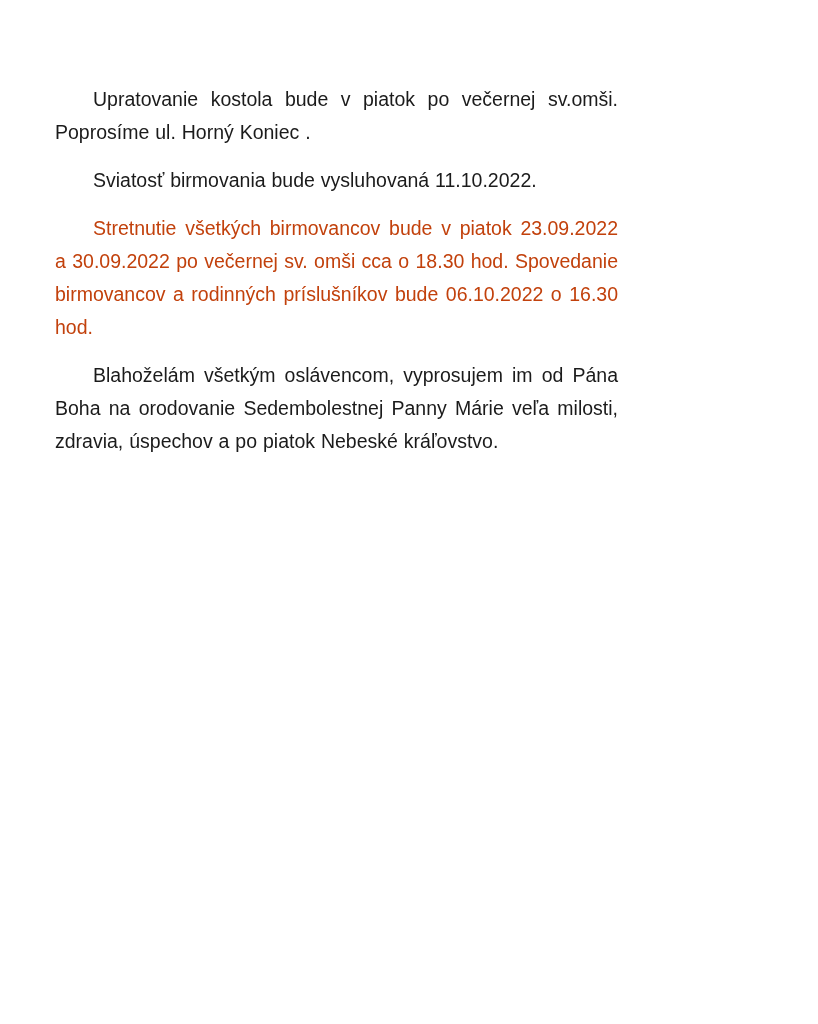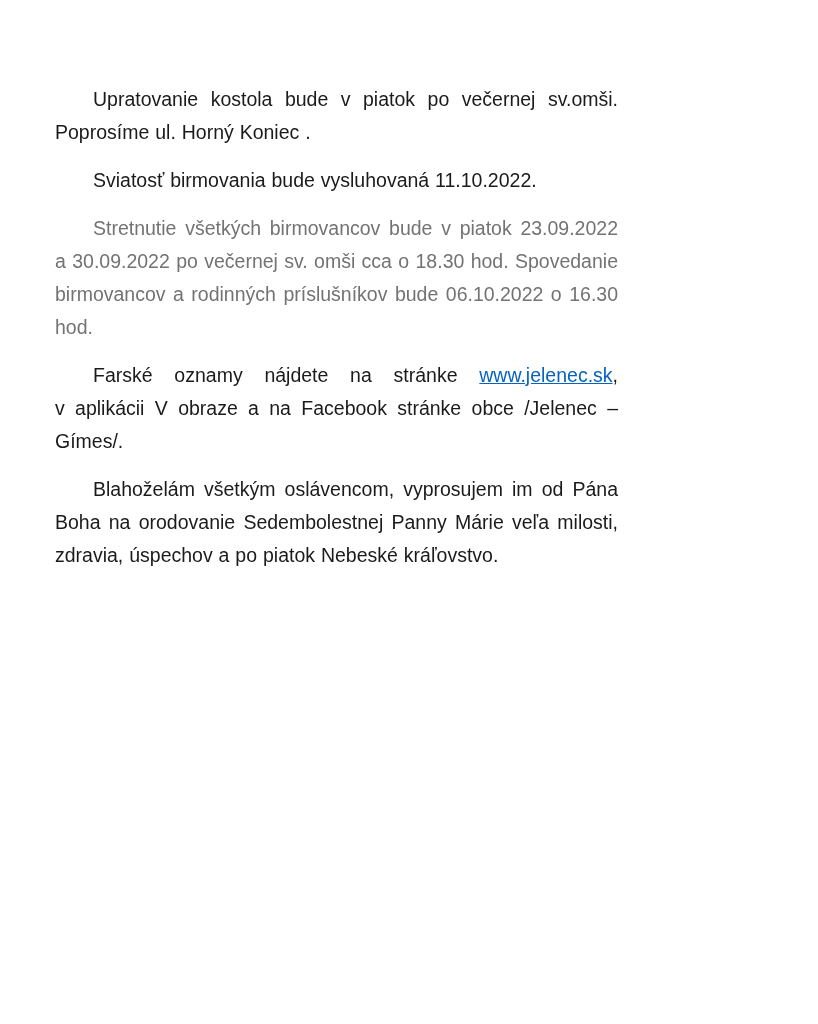--- a/index.html
+++ b/index.html
@@ -20,37 +20,36 @@
     color: #1b1b1b;
     overflow: hidden;
   }
   .para {
     margin: 0 0 15px 0;
     text-align: justify;
     text-indent: 38px;
     word-spacing: 0.5px;
   }
   .para-red {
-    color: #737373;
+    color: #c2410c;
   }
   .doc-link {
     color: #0563c1;
     text-decoration: underline;
     cursor: pointer;
   }
 </style>
 </head>
 <body>
 
 <div class="page">
 
   <p class="para">Upratovanie kostola bude v piatok po večernej sv.omši. Poprosíme ul. Horný Koniec .</p>
 
   <p class="para">Sviatosť birmovania bude vysluhovaná 11.10.2022.</p>
 
   <p class="para para-red">Stretnutie všetkých birmovancov bude v&nbsp;piatok 23.09.2022 a&nbsp;30.09.2022 po večernej sv. omši cca o&nbsp;18.30 hod. Spovedanie birmovancov a rodinných príslušníkov bude 06.10.2022 o 16.30 hod.</p>
 
 
-  <p class="para"><span>Farské oznamy nájdete na stránke </span><a class="doc-link">www.jelenec.sk</a><span>,  v&nbsp;aplikácii V obraze a na Facebook stránke obce /Jelenec – Gímes/.</span></p>
 
   <p class="para">Blahoželám všetkým oslávencom, vyprosujem im od Pána Boha na orodovanie Sedembolestnej Panny Márie veľa milosti, zdravia, úspechov a po piatok Nebeské kráľovstvo.</p>
 
 </div>
 
 </body></html>

